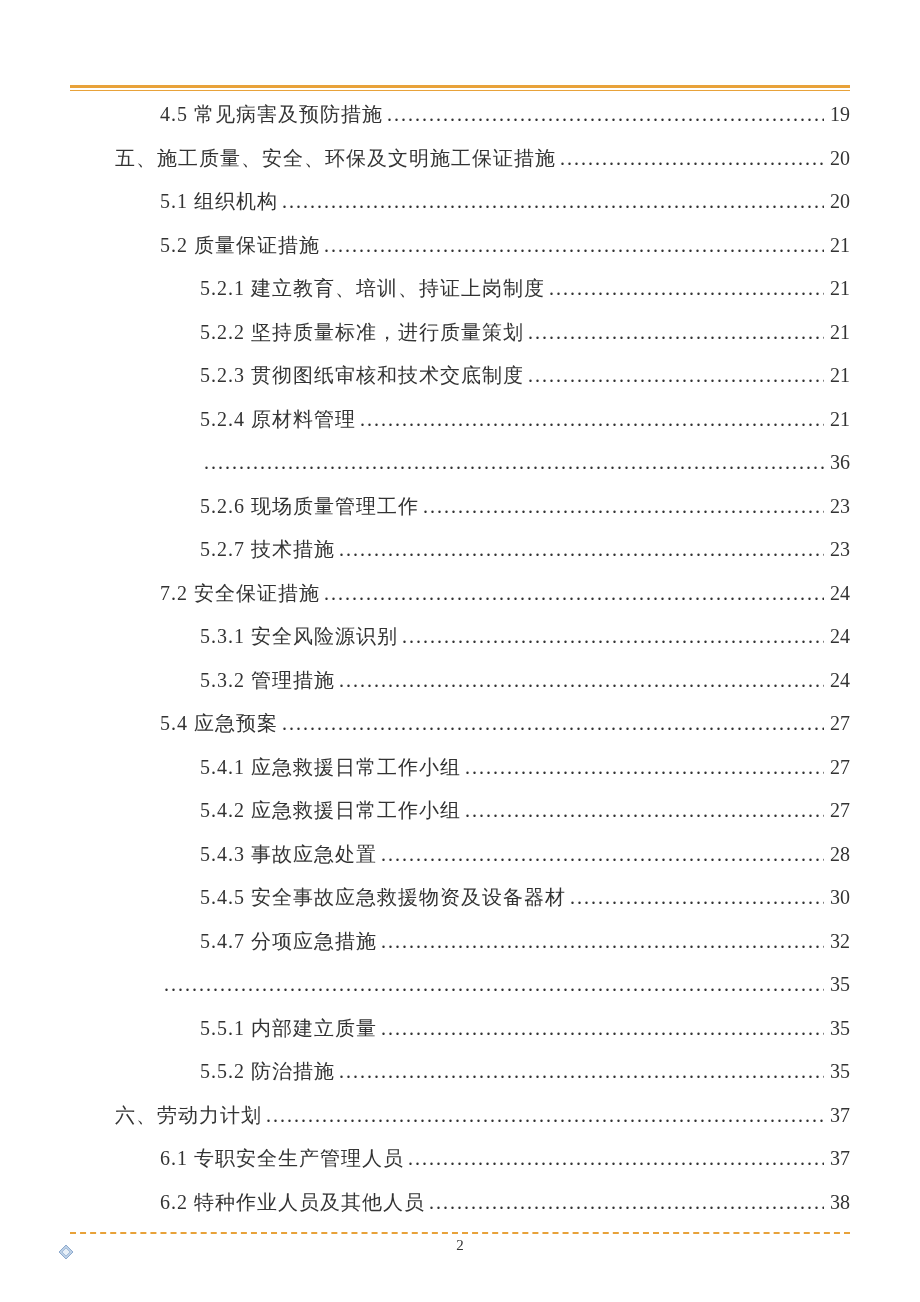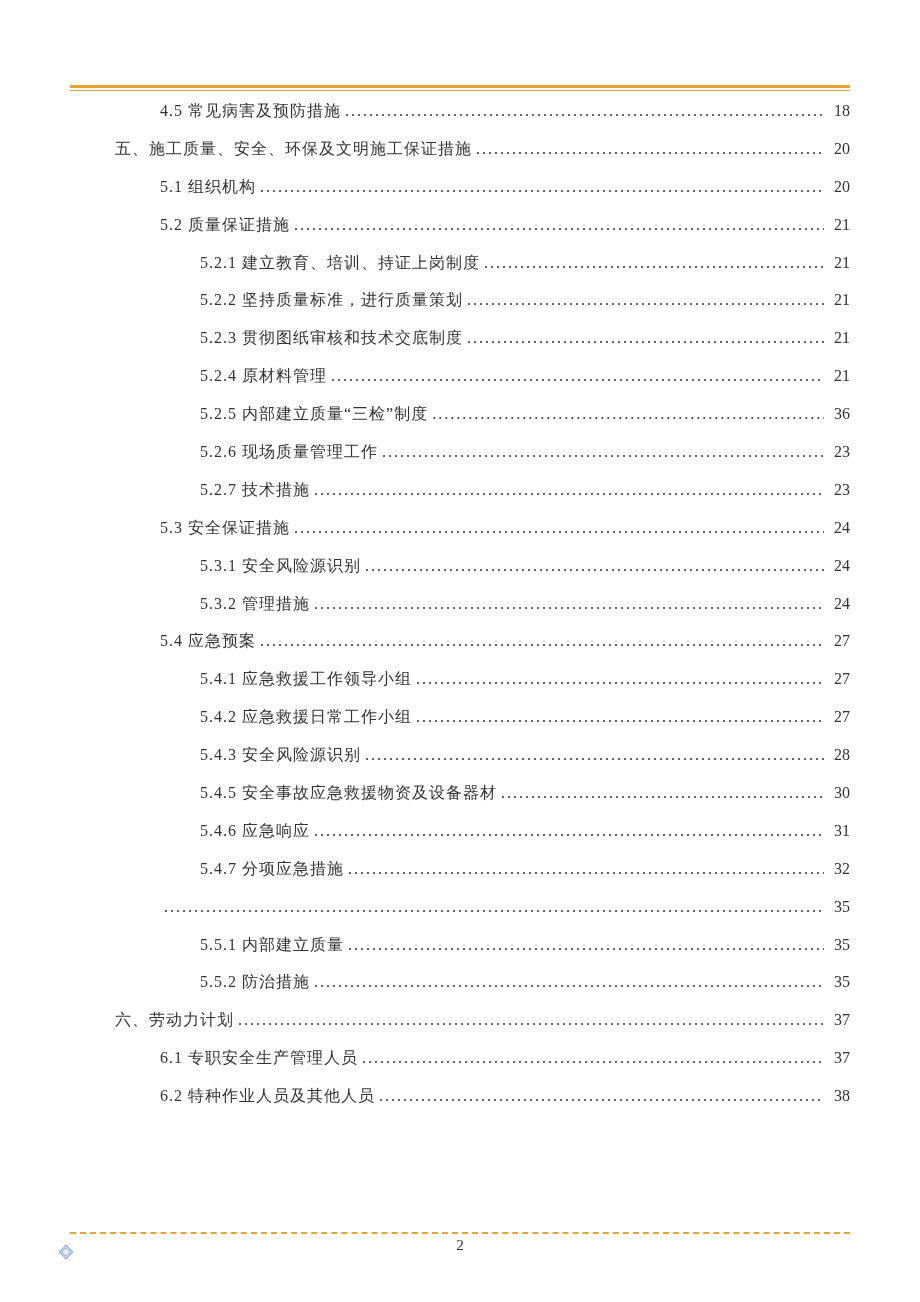--- a/index.html
+++ b/index.html
@@ -35,21 +35,21 @@
     .content {
       position: absolute;
       top: 100px;
       left: 70px;
       right: 70px;
       bottom: 80px;
     }
     .toc-line {
       display: flex;
       align-items: baseline;
-      font-size: 16px;
+      font-size: 20px;
       color: #333;
       line-height: 1.4;
       margin-bottom: 15.5px;
       white-space: nowrap;
       justify-content: flex-end;
     }
     .toc-line.level-0 { padding-left: 45px; }
     .toc-line.level-1 { padding-left: 90px; }
     .toc-line.level-2 { padding-left: 130px; font-family: Liberation Serif, serif; }
     .toc-label {
@@ -93,21 +93,21 @@
 </head>
 <body>
 
 <div class="page">
   <div class="top-border"></div>
 
   <div class="content" id="toc-container">
       <div class="toc-line level-1">
         <span class="toc-label">4.5 常见病害及预防措施</span>
         <span class="toc-dots"></span>
-        <span class="toc-page">18</span>
+        <span class="toc-page">19</span>
       </div>
       <div class="toc-line level-0">
         <span class="toc-label">五、施工质量、安全、环保及文明施工保证措施</span>
         <span class="toc-dots"></span>
         <span class="toc-page">20</span>
       </div>
       <div class="toc-line level-1">
         <span class="toc-label">5.1 组织机构</span>
         <span class="toc-dots"></span>
         <span class="toc-page">20</span>
@@ -131,78 +131,72 @@
         <span class="toc-label">5.2.3 贯彻图纸审核和技术交底制度</span>
         <span class="toc-dots"></span>
         <span class="toc-page">21</span>
       </div>
       <div class="toc-line level-2">
         <span class="toc-label">5.2.4 原材料管理</span>
         <span class="toc-dots"></span>
         <span class="toc-page">21</span>
       </div>
       <div class="toc-line level-2">
-        <span class="toc-label">5.2.5 内部建立质量“三检”制度</span>
         <span class="toc-dots"></span>
         <span class="toc-page">36</span>
       </div>
       <div class="toc-line level-2">
         <span class="toc-label">5.2.6 现场质量管理工作</span>
         <span class="toc-dots"></span>
         <span class="toc-page">23</span>
       </div>
       <div class="toc-line level-2">
         <span class="toc-label">5.2.7 技术措施</span>
         <span class="toc-dots"></span>
         <span class="toc-page">23</span>
       </div>
       <div class="toc-line level-1">
-        <span class="toc-label">5.3 安全保证措施</span>
+        <span class="toc-label">7.2 安全保证措施</span>
         <span class="toc-dots"></span>
         <span class="toc-page">24</span>
       </div>
       <div class="toc-line level-2">
         <span class="toc-label">5.3.1 安全风险源识别</span>
         <span class="toc-dots"></span>
         <span class="toc-page">24</span>
       </div>
       <div class="toc-line level-2">
         <span class="toc-label">5.3.2 管理措施</span>
         <span class="toc-dots"></span>
         <span class="toc-page">24</span>
       </div>
       <div class="toc-line level-1">
         <span class="toc-label">5.4 应急预案</span>
         <span class="toc-dots"></span>
         <span class="toc-page">27</span>
       </div>
       <div class="toc-line level-2">
-        <span class="toc-label">5.4.1 应急救援工作领导小组</span>
+        <span class="toc-label">5.4.1 应急救援日常工作小组</span>
         <span class="toc-dots"></span>
         <span class="toc-page">27</span>
       </div>
       <div class="toc-line level-2">
         <span class="toc-label">5.4.2 应急救援日常工作小组</span>
         <span class="toc-dots"></span>
         <span class="toc-page">27</span>
       </div>
       <div class="toc-line level-2">
-        <span class="toc-label">5.4.3 安全风险源识别</span>
+        <span class="toc-label">5.4.3 事故应急处置</span>
         <span class="toc-dots"></span>
         <span class="toc-page">28</span>
       </div>
       <div class="toc-line level-2">
         <span class="toc-label">5.4.5 安全事故应急救援物资及设备器材</span>
         <span class="toc-dots"></span>
         <span class="toc-page">30</span>
-      </div>
-      <div class="toc-line level-2">
-        <span class="toc-label">5.4.6  应急响应</span>
-        <span class="toc-dots"></span>
-        <span class="toc-page">31</span>
       </div>
       <div class="toc-line level-2">
         <span class="toc-label">5.4.7  分项应急措施</span>
         <span class="toc-dots"></span>
         <span class="toc-page">32</span>
       </div>
       <div class="toc-line level-1">
         <span class="toc-dots"></span>
         <span class="toc-page">35</span>
       </div>

